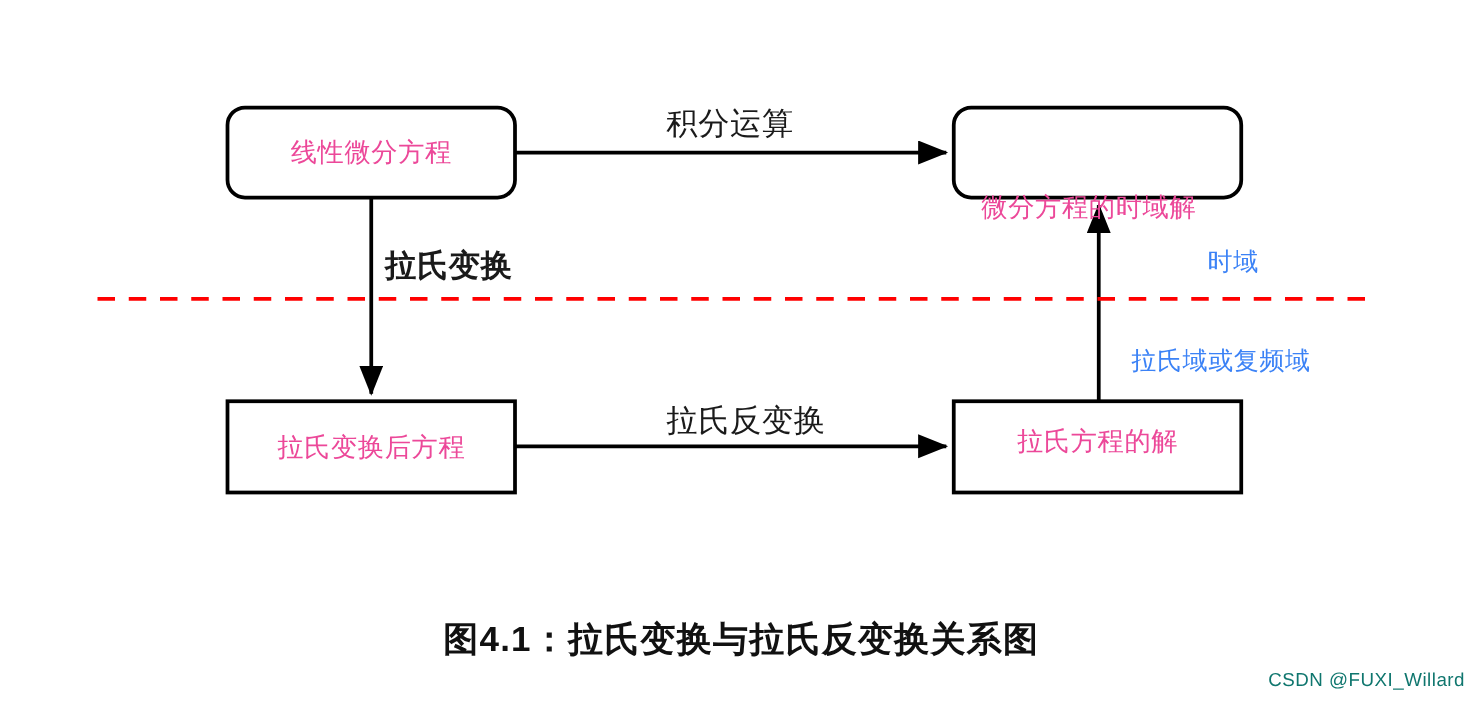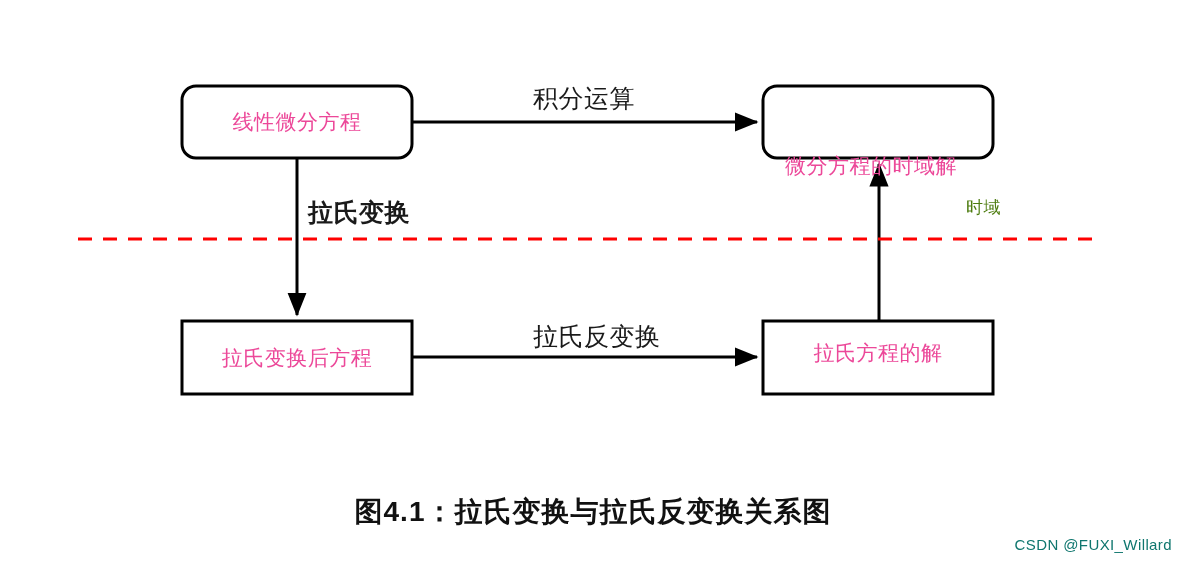--- a/index.html
+++ b/index.html
@@ -38,22 +38,22 @@
   }
   .edge-label {
     position: absolute;
     font-size: 25px;
     color: #1a1a1a;
     white-space: nowrap;
     letter-spacing: 0.5px;
   }
   .region-label {
     position: absolute;
-    font-size: 17px;
-    color: #4d7c0f;
+    font-size: 20px;
+    color: #3b82f6;
     white-space: nowrap;
     letter-spacing: 0.5px;
     font-family: Liberation Serif, serif;
   }
   #caption {
     position: absolute;
     left: 0;
     top: 452px;
     width: 1186px;
     text-align: center;
@@ -113,18 +113,19 @@
 
   <div class="edge-label" style="left:533px; top:82px;">积分运算</div>
 
   <div class="edge-label" style="left:308px; top:196px;font-weight:bold;">拉氏变换</div>
 
   <div class="edge-label" style="left:533px; top:320px;">拉氏反变换</div>
 
 
   <div class="region-label" style="left:966px; top:196px;">时域</div>
 
+  <div class="region-label" style="left:905px; top:275px;">拉氏域或复频域</div>
 
   <div id="caption">图4.1：拉氏变换与拉氏反变换关系图</div>
 
   <div id="watermark">CSDN @FUXI_Willard</div>
 
 </div>
 
 </body></html>

